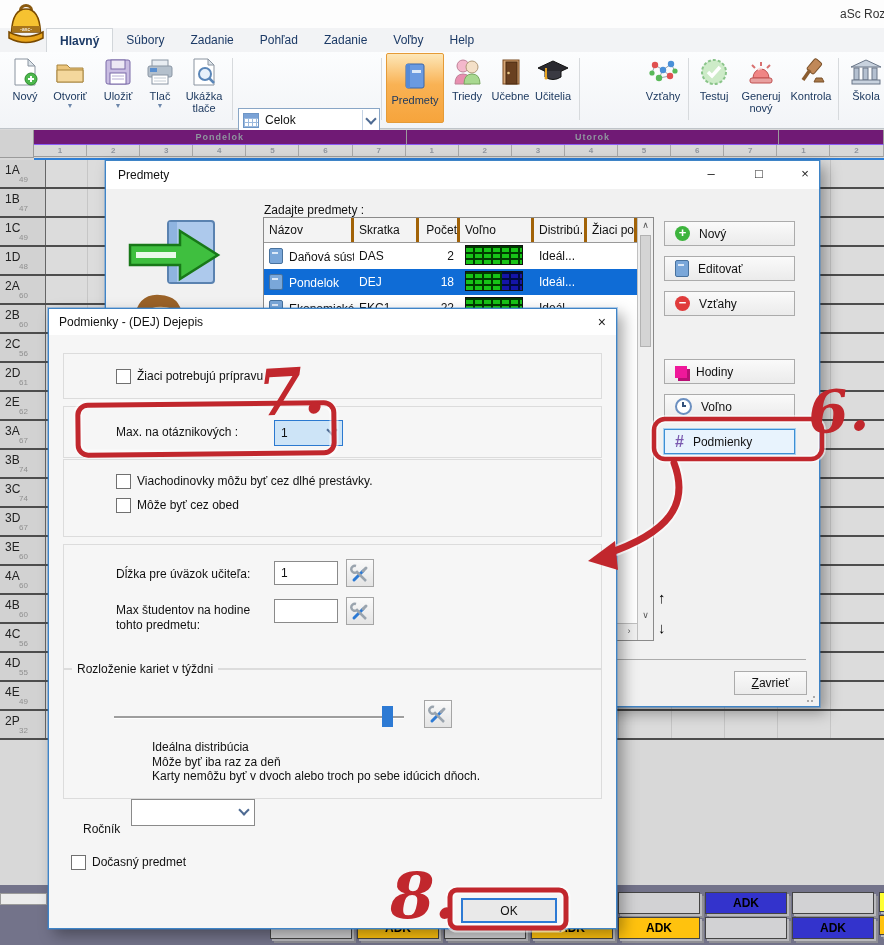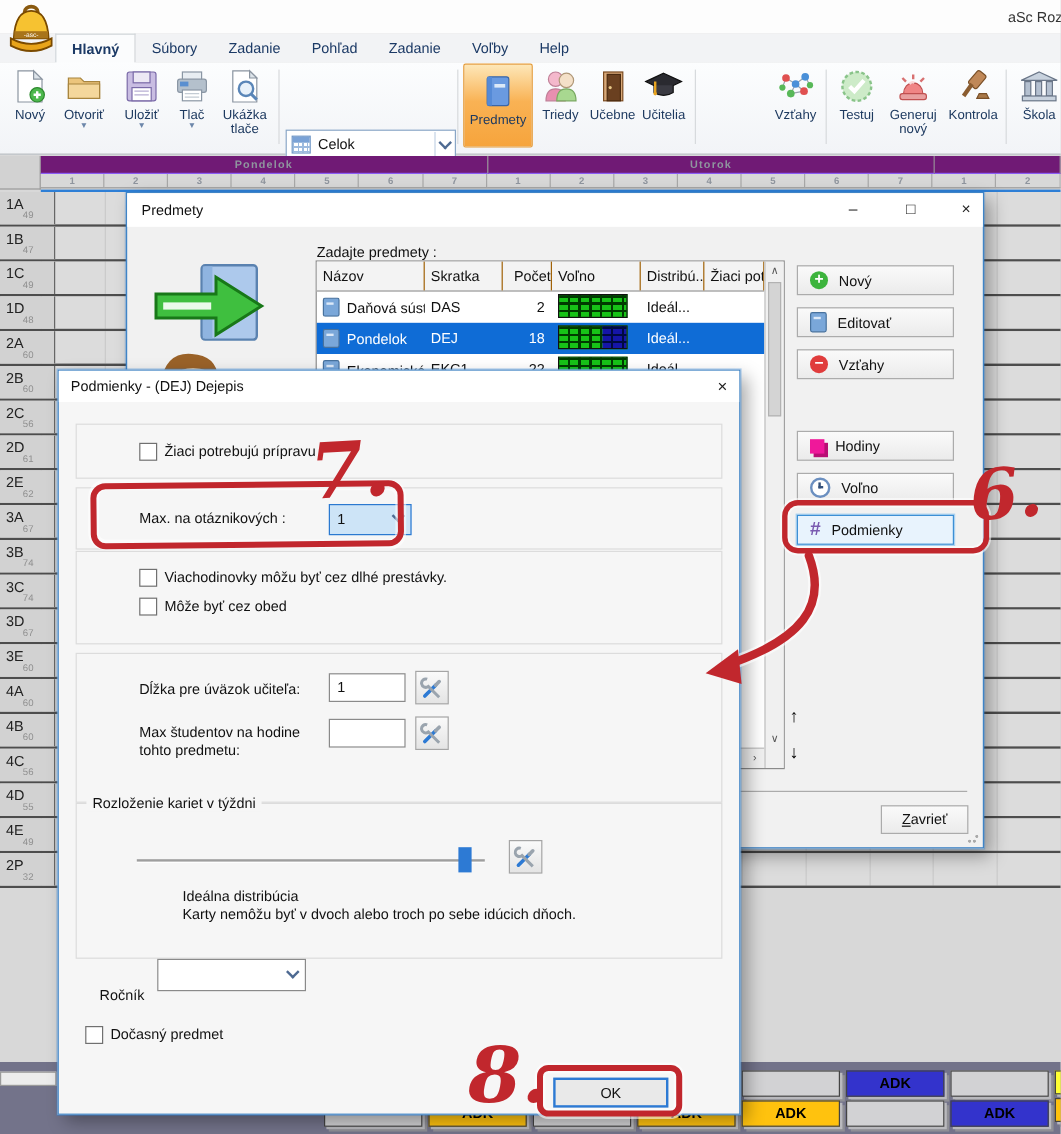--- a/index.html
+++ b/index.html
@@ -53,21 +53,21 @@
   .wbtn{position:absolute;top:5px;width:30px;height:18px;text-align:center;font-size:13px;color:#222;cursor:default}
   .btn{background:linear-gradient(#fafafa,#ebebeb);border:1px solid #ababab;font-size:12px;color:#111;display:flex;align-items:center;justify-content:center;box-sizing:border-box}
   .cbx{width:13px;height:13px;background:#fff;border:1px solid #707070;display:inline-block;flex:none;margin-right:6px}
   .cbrow{display:flex;position:absolute;font-size:12px}
   
   .dlg-p{left:105px;top:160px;width:713px;height:545px;z-index:10}
   .pd-prompt{position:absolute;left:158px;top:42px}
   .pd-table{position:absolute;left:157px;top:56px;width:391px;height:424px;background:#fff;border:1px solid #8a8a8a;box-sizing:border-box;display:flex}
   .pt-main{width:373px;display:flex;flex-direction:column}
   .pt-head{height:24px;display:flex;background:#f3f3f3;border-bottom:1px solid #9a9a9a;flex:none}
-  .pt-head div{border-right:1px solid #a16207;box-sizing:border-box;padding:5px 0 0 5px;overflow:hidden;white-space:nowrap}
+  .pt-head div{border-right:3px solid #a16207;box-sizing:border-box;padding:5px 0 0 5px;overflow:hidden;white-space:nowrap}
   .c-nazov{width:90px}.c-skratka{width:65px}.c-pocet{width:41px;text-align:right;padding-right:4px}.c-volno{width:74px}.c-dist{width:53px}.c-ziaci{flex:1}
   .pt-row{height:26px;display:flex;align-items:center;flex:none}
   .pt-row div{overflow:hidden;white-space:nowrap;box-sizing:border-box;padding-left:5px}
   .pt-row .c-pocet{text-align:right;padding-right:6px}
   .pt-row.selected{background:#0f6cd6;color:#fff}
   .bookic{width:12px;height:14px;background:#7aa7d9;border:1px solid #48729e;border-radius:2px;display:inline-block;vertical-align:-3px;margin-right:6px;position:relative}
   .bookic::after{content:"";position:absolute;left:2px;top:3px;width:6px;height:2px;background:#dce9f8}
   .dist{width:56px;height:18px;border:1px solid #111;position:relative;background-color:#17c317;background-image:repeating-linear-gradient(0deg,transparent 0 4px,#003b00 4px 6px),repeating-linear-gradient(90deg,transparent 0 7px,#003b00 7px 9px)}
   .dist.mixed::after{content:"";position:absolute;top:0;right:0;width:20px;height:100%;background-color:#1515a8;background-image:repeating-linear-gradient(0deg,transparent 0 4px,#000a40 4px 6px),repeating-linear-gradient(90deg,transparent 0 7px,#000a40 7px 9px)}
   .pt-fill{flex:1;background:#fff}
@@ -704,20 +704,21 @@
     <div class="toolbtn" style="left:360px;top:30px">
       <svg width="20" height="20">
           <path d="M4 17 L13 8" stroke="#2d7ad4" stroke-width="3" stroke-linecap="round"></path>
           <path d="M13 8 L16 5" stroke="#9aa4ae" stroke-width="3" stroke-linecap="round"></path>
           <path d="M6 3 a3.5 3.5 0 1 0 1 6 l9 9" stroke="#9aa4ae" stroke-width="2.5" fill="none"></path>
         </svg>
     </div>
     <div class="dk-lines" style="position:absolute;left:88px;top:70px">
 
     <div>Ideálna distribúcia</div>
+        <div>Môže byť iba raz za deň</div>
         <div>Karty nemôžu byť v dvoch alebo troch po sebe idúcich dňoch.</div>
       </div>
   </div>
 
   <span style="position:absolute;left:34px;top:513px">Ročník</span>
   <div class="combo" style="left:82px;top:490px;width:124px;height:27px">
     <span class="val"></span>
     <span class="car chev" style="top:9px"></span>
   </div>
 

